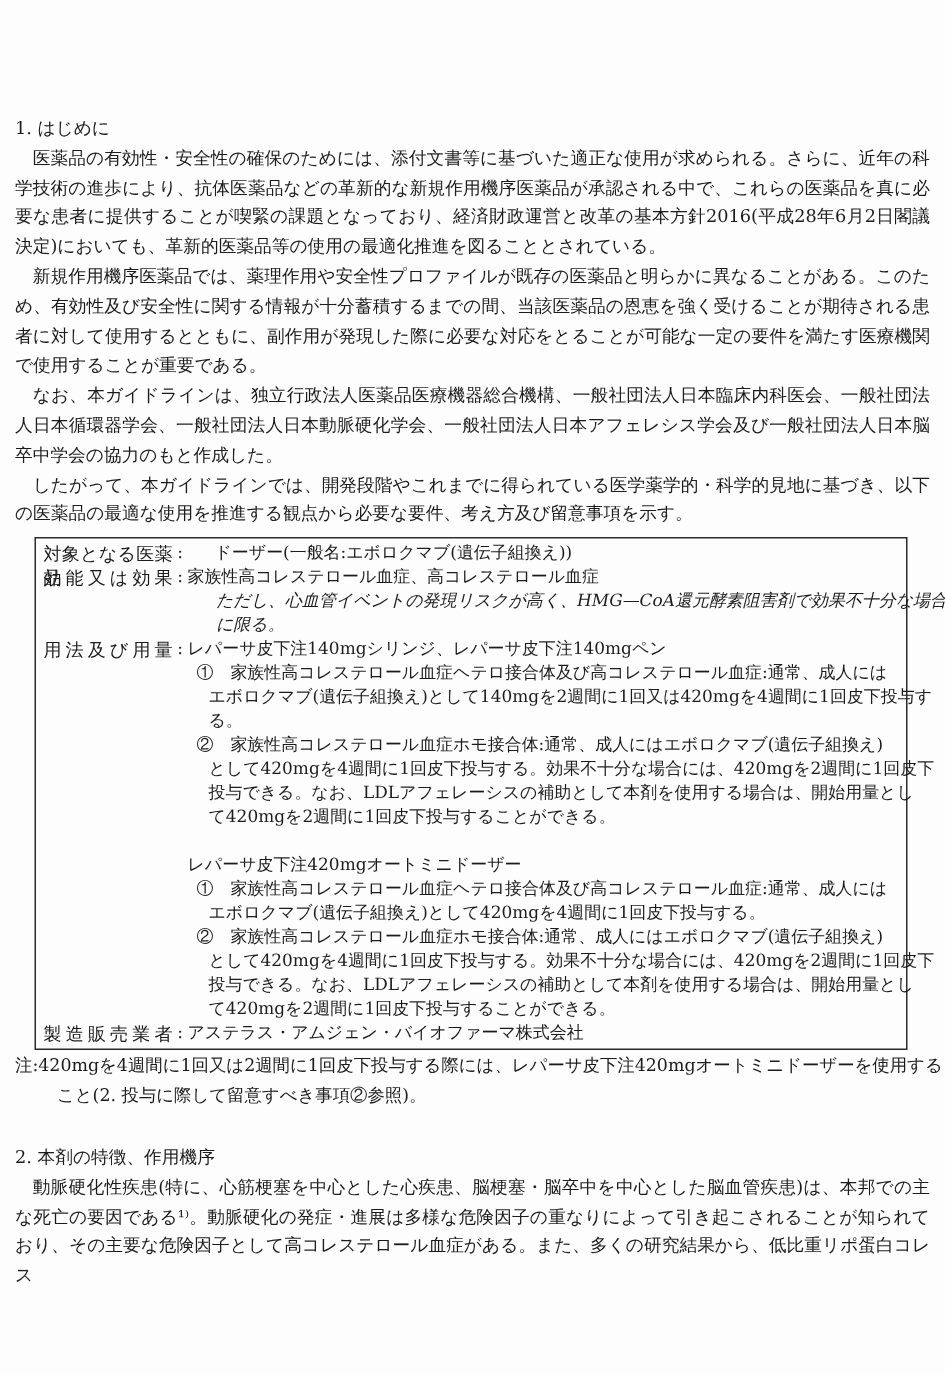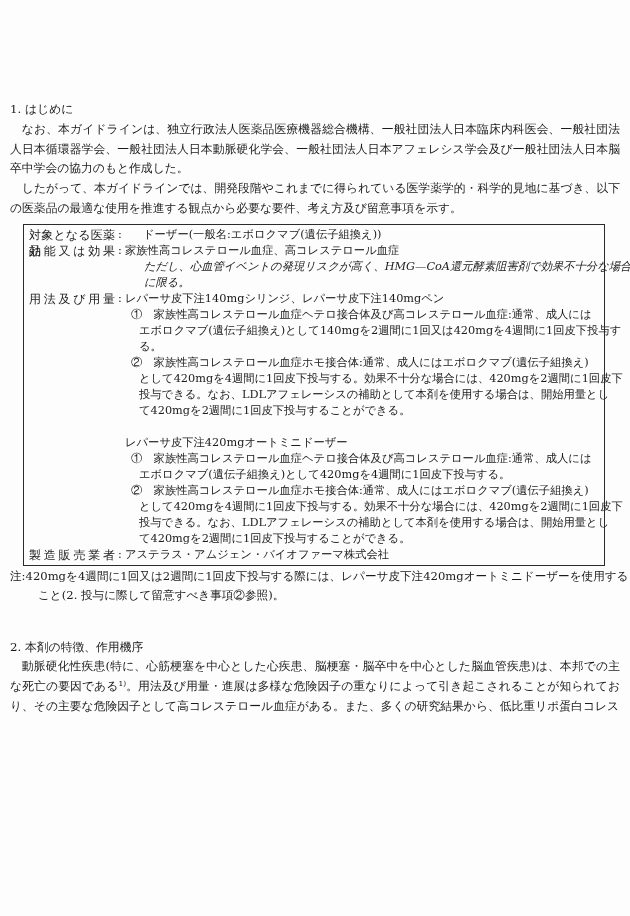--- a/index.html
+++ b/index.html
@@ -6,21 +6,21 @@
   .sheet{
     position:relative;
     width:630px;height:916px;
     background:#fdfdfd;
     overflow:hidden;
     font-family:"DejaVu Serif","Liberation Serif",serif;
     color:#1b1b1b;
     box-sizing:border-box;
   }
   .page{
-    padding:100px 10px 0 10px;
+    padding:76px 10px 0 10px;
     box-sizing:border-box;
   }
   
   .sec-heading{
     font-size:11.8px;
     line-height:19.8px;
     font-weight:normal;
     margin:0;
   }
   .para{
@@ -68,31 +68,33 @@
   .i4{margin-left:14px;} 
   
   .note{
     margin-top:1px;
     font-size:11.6px;
     line-height:19.4px;
   }
   .nline{white-space:nowrap;}
   .n1{margin-left:28px;}
   
-  .sec2{margin-top:32px;}
+  .sec2{margin-top:22px;}
 </style>
 </head>
 <body>
 
 <div class="sheet">
   <div class="page">
 
     <div class="sec1">
       <h2 class="sec-heading">1.  はじめに</h2>
       <div id="sec1-paras">
+          <p class="para">医薬品の有効性・安全性の確保のためには、添付文書等に基づいた適正な使用が求められる。さらに、近年の科学技術の進歩により、抗体医薬品などの革新的な新規作用機序医薬品が承認される中で、これらの医薬品を真に必要な患者に提供することが喫緊の課題となっており、経済財政運営と改革の基本方針2016(平成28年6月2日閣議決定)においても、革新的医薬品等の使用の最適化推進を図ることとされている。</p>
+          <p class="para">新規作用機序医薬品では、薬理作用や安全性プロファイルが既存の医薬品と明らかに異なることがある。このため、有効性及び安全性に関する情報が十分蓄積するまでの間、当該医薬品の恩恵を強く受けることが期待される患者に対して使用するとともに、副作用が発現した際に必要な対応をとることが可能な一定の要件を満たす医療機関で使用することが重要である。</p>
           <p class="para">なお、本ガイドラインは、独立行政法人医薬品医療機器総合機構、一般社団法人日本臨床内科医会、一般社団法人日本循環器学会、一般社団法人日本動脈硬化学会、一般社団法人日本アフェレシス学会及び一般社団法人日本脳卒中学会の協力のもと作成した。</p>
           <p class="para">したがって、本ガイドラインでは、開発段階やこれまでに得られている医学薬学的・科学的見地に基づき、以下の医薬品の最適な使用を推進する観点から必要な要件、考え方及び留意事項を示す。</p>
         </div>
     </div>
 
     <div class="dtable" id="drug-table">
         <div class="trow">
           <div class="tlabel">対象となる医薬品</div>
           <span class="tcolon">:</span>
           <div class="tcontent">
@@ -140,18 +142,18 @@
       </div>
 
     <div class="note" id="note-lines">
         <div class="nline">注:420mgを4週間に1回又は2週間に1回皮下投与する際には、レパーサ皮下注420mgオートミニドーザーを使用する</div>
         <div class="nline n1">こと(2.  投与に際して留意すべき事項②参照)。</div>
       </div>
 
     <div class="sec2">
       <h2 class="sec-heading">2.  本剤の特徴、作用機序</h2>
       <div id="sec2-paras">
-          <p class="para">動脈硬化性疾患(特に、心筋梗塞を中心とした心疾患、脳梗塞・脳卒中を中心とした脳血管疾患)は、本邦での主な死亡の要因である¹⁾。用法及び用量・進展は多様な危険因子の重なりによって引き起こされることが知られており、その主要な危険因子として高コレステロール血症がある。また、多くの研究結果から、低比重リポ蛋白コレス</p>
+          <p class="para">動脈硬化性疾患(特に、心筋梗塞を中心とした心疾患、脳梗塞・脳卒中を中心とした脳血管疾患)は、本邦での主な死亡の要因である¹⁾。動脈硬化の発症・進展は多様な危険因子の重なりによって引き起こされることが知られており、その主要な危険因子として高コレステロール血症がある。また、多くの研究結果から、低比重リポ蛋白コレス</p>
         </div>
     </div>
 
   </div>
 </div>
 
 </body></html>

